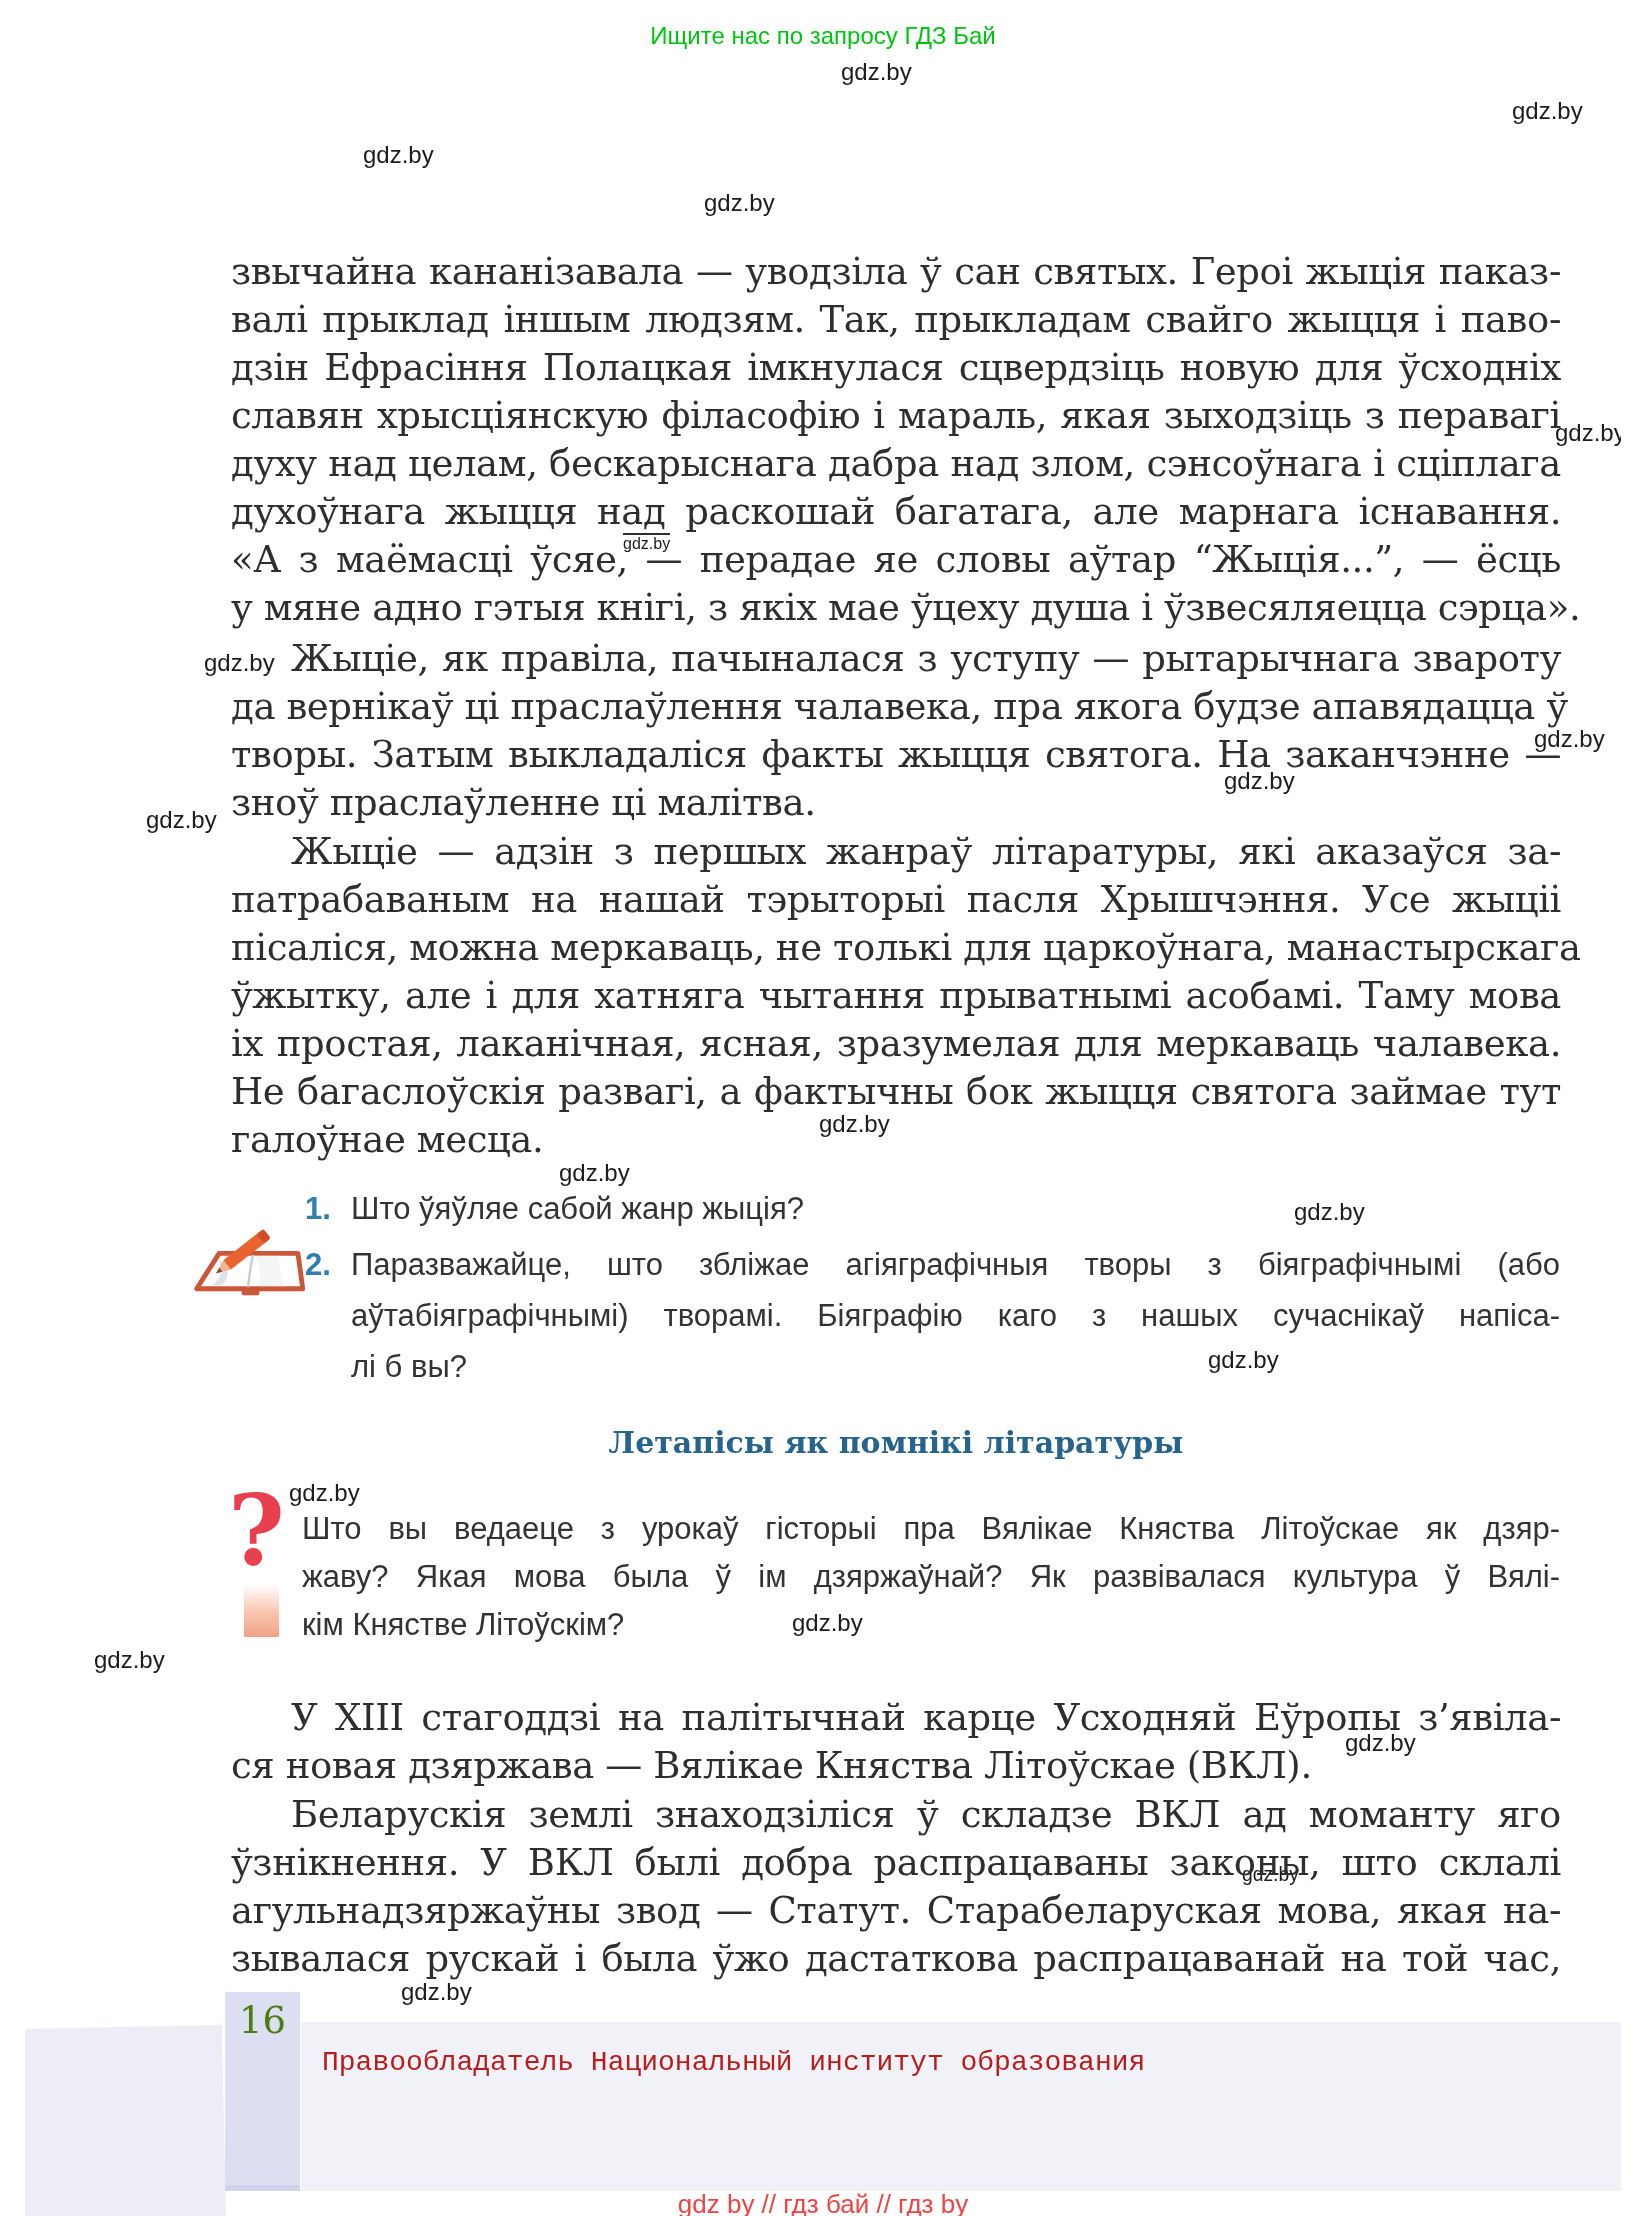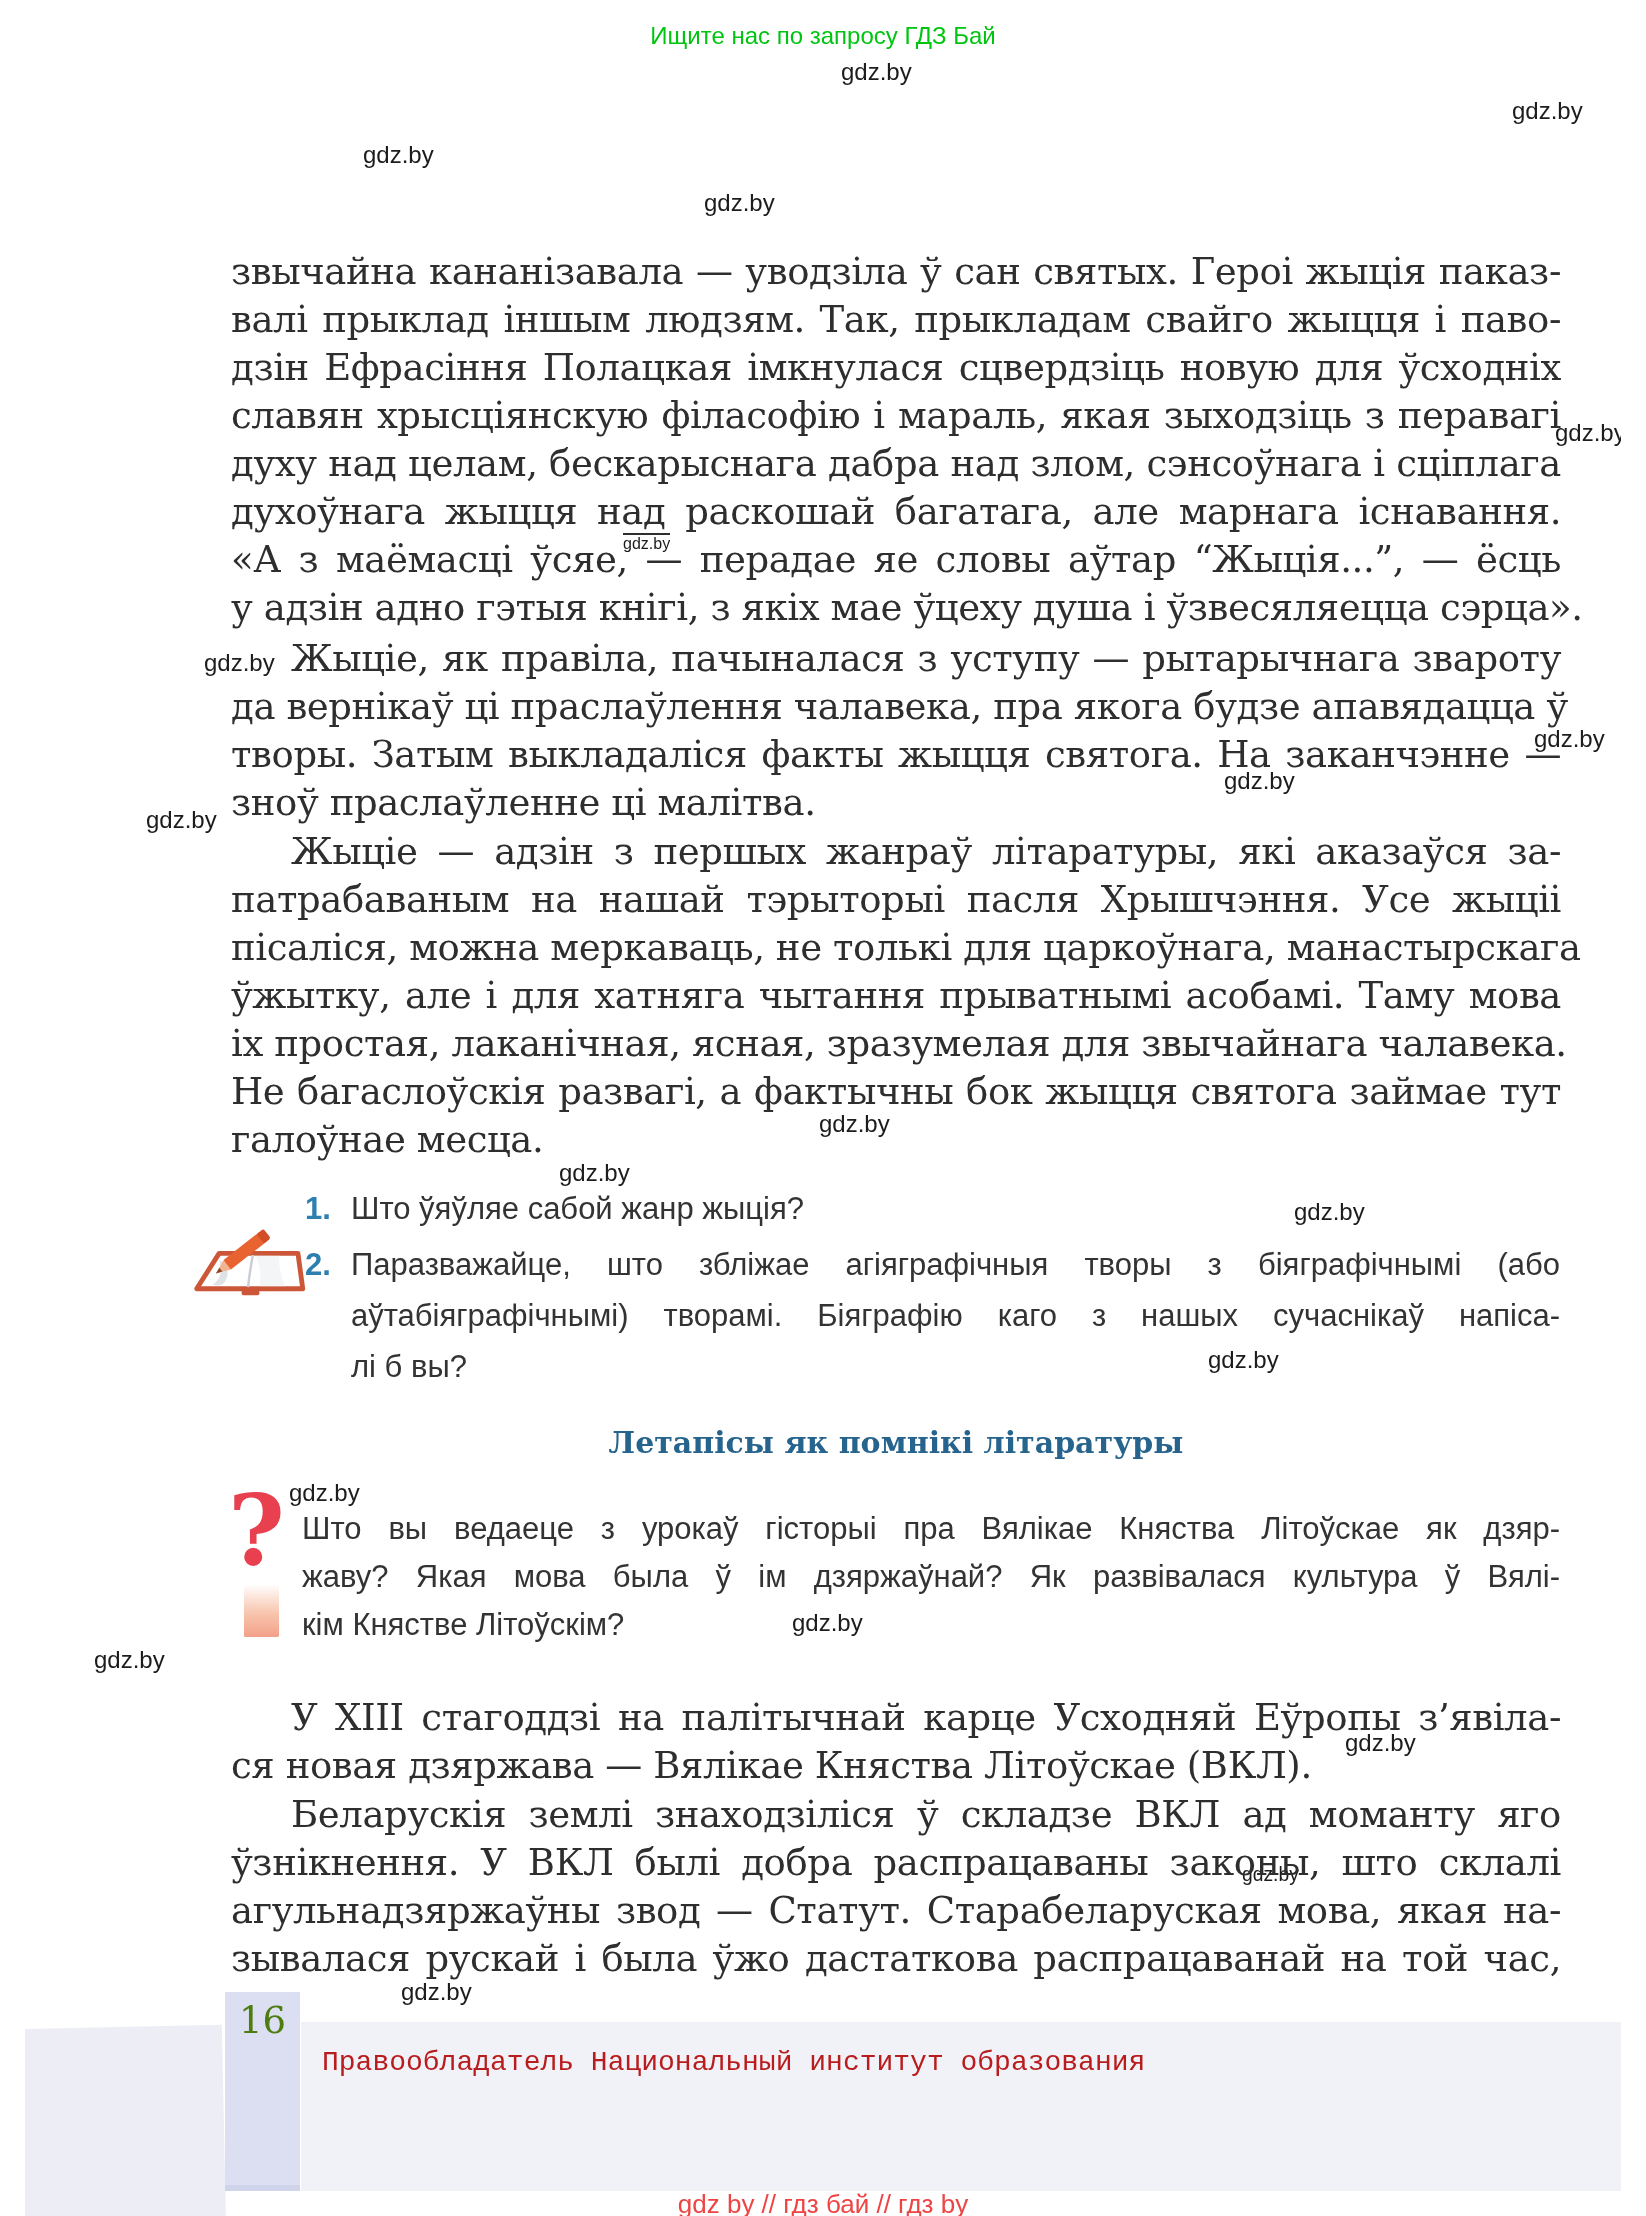--- a/index.html
+++ b/index.html
@@ -86,36 +86,36 @@
   <div class="wm" style="left:1098px;top:2123px">gdz.by</div>
 
   <div class="block" style="top:232px">
     <div class="b-line">звычайна кананізавала — уводзіла ў сан святых. Героі жыція паказ-</div>
     <div class="b-line">валі прыклад іншым людзям. Так, прыкладам свайго жыцця і паво-</div>
     <div class="b-line">дзін Ефрасіння Полацкая імкнулася сцвердзіць новую для ўсходніх</div>
     <div class="b-line">славян хрысціянскую філасофію і мараль, якая зыходзіць з перавагі</div>
     <div class="b-line">духу над целам, бескарыснага дабра над злом, сэнсоўнага і сціплага</div>
     <div class="b-line">духоўнага жыцця над раскошай багатага, але марнага існавання.</div>
     <div class="b-line">«А з маёмасці ўсяе, — перадае яе словы аўтар “Жыція...”, — ёсць</div>
-    <div class="b-line last">у адзін адно гэтыя кнігі, з якіх мае ўцеху душа і ўзвесяляецца сэрца».</div>
+    <div class="b-line last">у мяне адно гэтыя кнігі, з якіх мае ўцеху душа і ўзвесяляецца сэрца».</div>
   </div>
 
   <div class="block" style="top:619px">
     <div class="b-line indent">Жыціе, як правіла, пачыналася з уступу — рытарычнага звароту</div>
     <div class="b-line">да вернікаў ці праслаўлення чалавека, пра якога будзе апавядацца ў</div>
     <div class="b-line">творы. Затым выкладаліся факты жыцця святога. На заканчэнне —</div>
     <div class="b-line last">зноў праслаўленне ці малітва.</div>
   </div>
 
   <div class="block" style="top:812px">
     <div class="b-line indent">Жыціе — адзін з першых жанраў літаратуры, які аказаўся за-</div>
     <div class="b-line">патрабаваным на нашай тэрыторыі пасля Хрышчэння. Усе жыціі</div>
     <div class="b-line">пісаліся, можна меркаваць, не толькі для царкоўнага, манастырскага</div>
     <div class="b-line">ўжытку, але і для хатняга чытання прыватнымі асобамі. Таму мова</div>
-    <div class="b-line">іх простая, лаканічная, ясная, зразумелая для звычайнага чалавека.</div>
+    <div class="b-line">іх простая, лаканічная, ясная, зразумелая для меркаваць чалавека.</div>
     <div class="b-line">Не багаслоўскія развагі, а фактычны бок жыцця святога займае тут</div>
     <div class="b-line last">галоўнае месца.</div>
   </div>
 
   <div class="q-block" style="top:1167px">
     <div class="q-line last"><span class="q-num">1.</span><span>Што ўяўляе сабой жанр жыція?</span></div>
   </div>
 
   <svg class="task-icon" viewBox="0 0 145 102">
     <path d="M8 88 L36 44 L134 44 L140 88 Z" fill="#ffffff" stroke="#cc5638" stroke-width="6" stroke-linejoin="round"></path>

